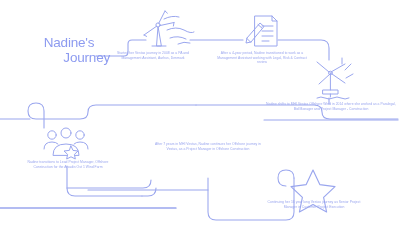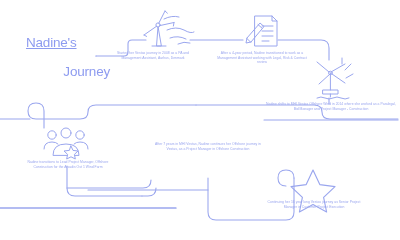--- a/index.html
+++ b/index.html
@@ -16,22 +16,22 @@
   .title{
     position:absolute;
     left:26px; top:36px;
     width:86px;
     color:#8d9bf0;
     font-size:13.5px;
     line-height:14.5px;
     letter-spacing:-0.2px;
     font-weight:400;
   }
-  .title .l1{display:block;text-align:left;text-decoration:underline;}
-  .title .l2{display:block;text-align:right;padding-right:2px;margin-top:14px;}
+  .title .l1{display:block;text-align:center;}
+  .title .l2{display:block;text-align:right;padding-right:2px;}
 
   .caption{
     position:absolute;
     color:#9aa6ee;
     font-size:3.4px;
     line-height:4.7px;
     text-align:center;
     letter-spacing:0.02px;
   }
 

